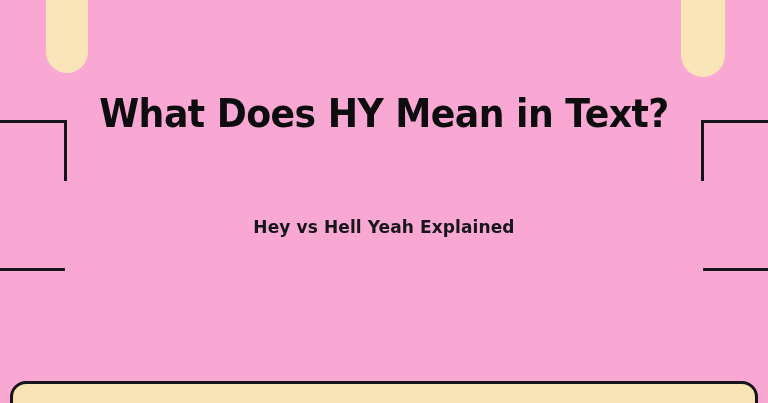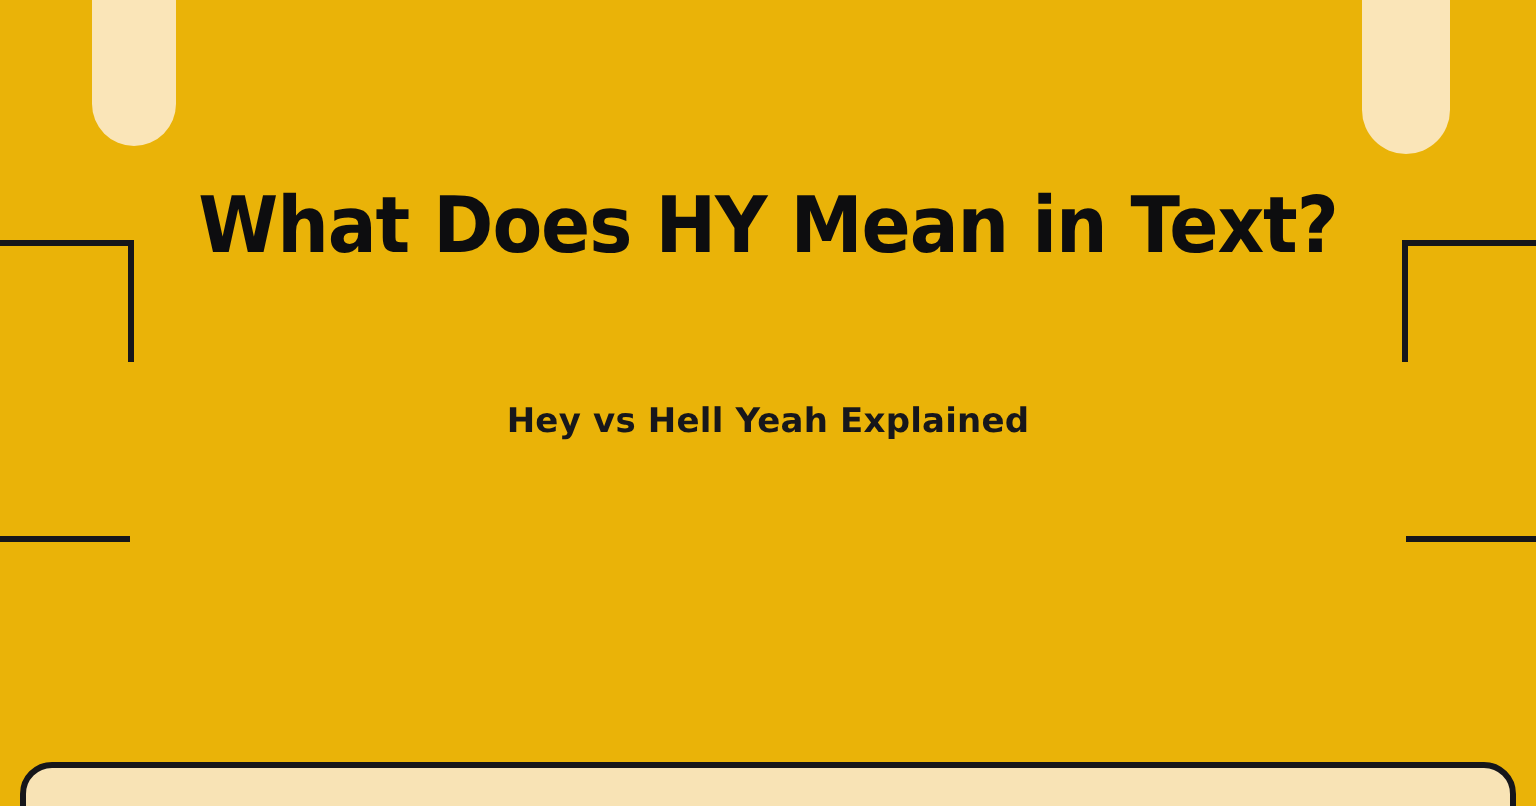--- a/index.html
+++ b/index.html
@@ -12,21 +12,21 @@
   }
   body {
     font-family: "Liberation Sans", sans-serif;
     background: #ffffff;
   }
 
   #canvas {
     position: relative;
     width: 768px;
     height: 403px;
-    background: #eab308;
+    background: #f9a8d4;
     overflow: hidden;
   }
 
   
   .beige-bar {
     position: absolute;
     background: #FAE5B8;
     border-bottom-left-radius: 999px;
     border-bottom-right-radius: 999px;
   }
@@ -65,21 +65,21 @@
     line-height: 44px;
     letter-spacing: -0.6px;
     color: #0d0d0f;
     transform: scaleX(0.93);
     transform-origin: center;
     white-space: nowrap;
   }
   #page-subtitle {
     position: absolute;
     left: 0;
-    top: 107px;
+    top: 123px;
     width: 768px;
     margin: 0;
     text-align: center;
     font-family: "DejaVu Sans", sans-serif;
     font-size: 17px;
     font-weight: 700;
     line-height: 24px;
     letter-spacing: 0.1px;
     color: #17171b;
     white-space: nowrap;

